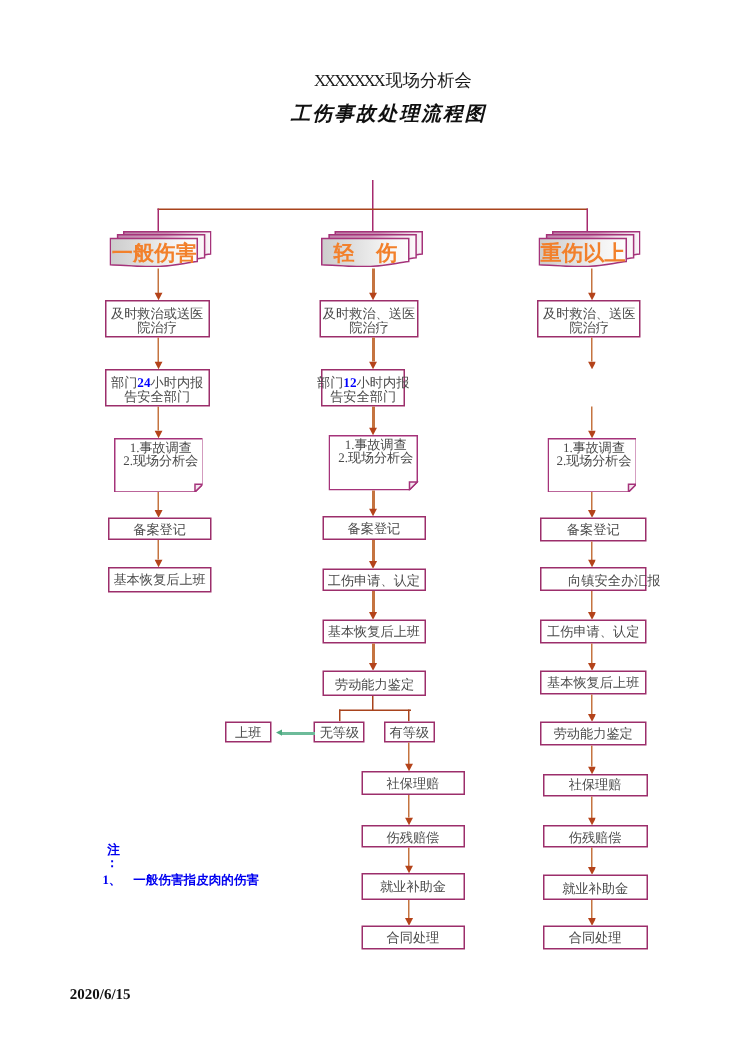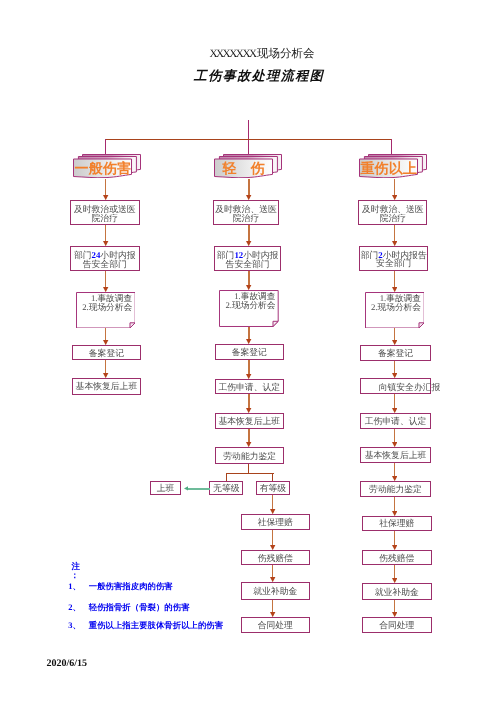--- a/index.html
+++ b/index.html
@@ -35,21 +35,21 @@
   .note .nidx{display:inline-block;width:20.5px;font-size:8.5px;}
   .noteitem > span:last-child{font-size:8.35px;letter-spacing:0.05px;}
   .datetext{position:absolute;font-size:10px;color:#111;font-weight:600;}
   .mdoc{position:absolute;}
   .mdoc svg{position:absolute;left:0;top:0;}
   .mlab{position:absolute;left:0;top:7.3px;width:59px;text-align:center;
         color:#F2802B;font-weight:bold;font-size:14px;letter-spacing:0.2px;}
   .pbox .ln{display:block;}
   .nbox{position:absolute;}
   .nbox svg{position:absolute;left:0;top:0;}
-  .ntxt{position:absolute;left:6.5px;top:2.3px;text-align:right;
+  .ntxt{position:absolute;left:6.5px;top:2.3px;text-align:center;
         color:#4a4a4a;font-size:8.7px;line-height:8.7px;white-space:nowrap;}
   .ntxt .ln{display:block;}
   .garrowline{position:absolute;height:1.9px;background:#6DBB9A;}
   .garrow{position:absolute;width:4.6px;height:4.8px;}
   .garrow svg{display:block;}
 </style>
 </head>
 <body>
 
 <div id="page">
@@ -220,21 +220,21 @@
         <span class="ln">及时救治、送医</span>
         <span class="ln">院治疗</span>
       </span>
     </div>
   <div class="vline" style="left:248.2px;top:225px;height:16.3px;"></div>
   <div class="arw" style="left:246.4px;top:240.7px;">
       <svg width="5.4" height="5.2" viewBox="0 0 5.4 5.2">
         <polygon points="0,0 5.4,0 2.7,5.2" fill="#B4431A"></polygon>
       </svg>
     </div>
-  <div class="pbox two" style="left:214.1px;top:245.7px;width:67px;height:25.2px;">
+  <div class="pbox two" style="left:214.1px;top:245.7px;width:56px;height:25.2px;">
       <span>
         <span class="ln"><span>部门</span><span class="blue">12</span><span>小时内报</span></span>
         <span class="ln">告安全部门</span>
       </span>
     </div>
   <div class="vline" style="left:248.2px;top:270.9px;height:14.7px;"></div>
   <div class="arw" style="left:246.4px;top:285px;">
       <svg width="5.4" height="5.2" viewBox="0 0 5.4 5.2">
         <polygon points="0,0 5.4,0 2.7,5.2" fill="#B4431A"></polygon>
       </svg>
@@ -354,26 +354,20 @@
         <span class="ln">及时救治、送医</span>
         <span class="ln">院治疗</span>
       </span>
     </div>
   <div class="vline" style="left:393.5px;top:225px;height:16.3px;"></div>
   <div class="arw" style="left:391.7px;top:240.7px;">
       <svg width="5.4" height="5.2" viewBox="0 0 5.4 5.2">
         <polygon points="0,0 5.4,0 2.7,5.2" fill="#B4431A"></polygon>
       </svg>
     </div>
-  <div class="pbox two" style="left:359.1px;top:245.7px;width:69.2px;height:25px;">
-      <span>
-        <span class="ln"><span>部门</span><span class="blue">2</span><span>小时内报告</span></span>
-        <span class="ln">安全部门</span>
-      </span>
-    </div>
   <div class="vline" style="left:393.5px;top:270.7px;height:16.6px;"></div>
   <div class="arw" style="left:391.7px;top:286.7px;">
       <svg width="5.4" height="5.2" viewBox="0 0 5.4 5.2">
         <polygon points="0,0 5.4,0 2.7,5.2" fill="#B4431A"></polygon>
       </svg>
     </div>
   <div class="nbox" style="left:364.5px;top:291.7px;width:59.7px;height:36.5px;">
       <svg class="nsvg" viewBox="0 0 59.7 36.5" width="59.7" height="36.5">
         <path d="M0.5 0.5 H59.2 V30.8 L54 36 H0.5 Z" fill="#ffffff" stroke="#A5337A" stroke-width="1"></path>
         <path d="M59.2 30.8 L54 30.8 V36 Z" fill="#F4E7F0" stroke="#A5337A" stroke-width="1"></path>
@@ -461,18 +455,16 @@
         <polygon points="0,0 5.4,0 2.7,5.2" fill="#B4431A"></polygon>
       </svg>
     </div>
   <div class="pbox" style="left:361.8px;top:616.8px;width:69.9px;height:16.6px;">
       <span>合同处理</span>
     </div>
 
   <div class="note" style="left:71.5px;top:561px;">注</div>
   <div class="note" style="left:70.5px;top:570px;">：</div>
   <div class="note noteitem" style="left:68.3px;top:581px;"><span class="nidx">1、</span><span>一般伤害指皮肉的伤害</span></div>
-  <div class="note noteitem" style="left:68.3px;top:601.5px;"><span class="nidx">2、</span><span>轻伤指骨折（骨裂）的伤害</span></div>
-  <div class="note noteitem" style="left:68.3px;top:620.3px;"><span class="nidx">3、</span><span>重伤以上指主要肢体骨折以上的伤害</span></div>
 
   <div class="datetext" style="left:46.5px;top:657.5px;">2020/6/15</div>
 
 </div>
 
 </body></html>

